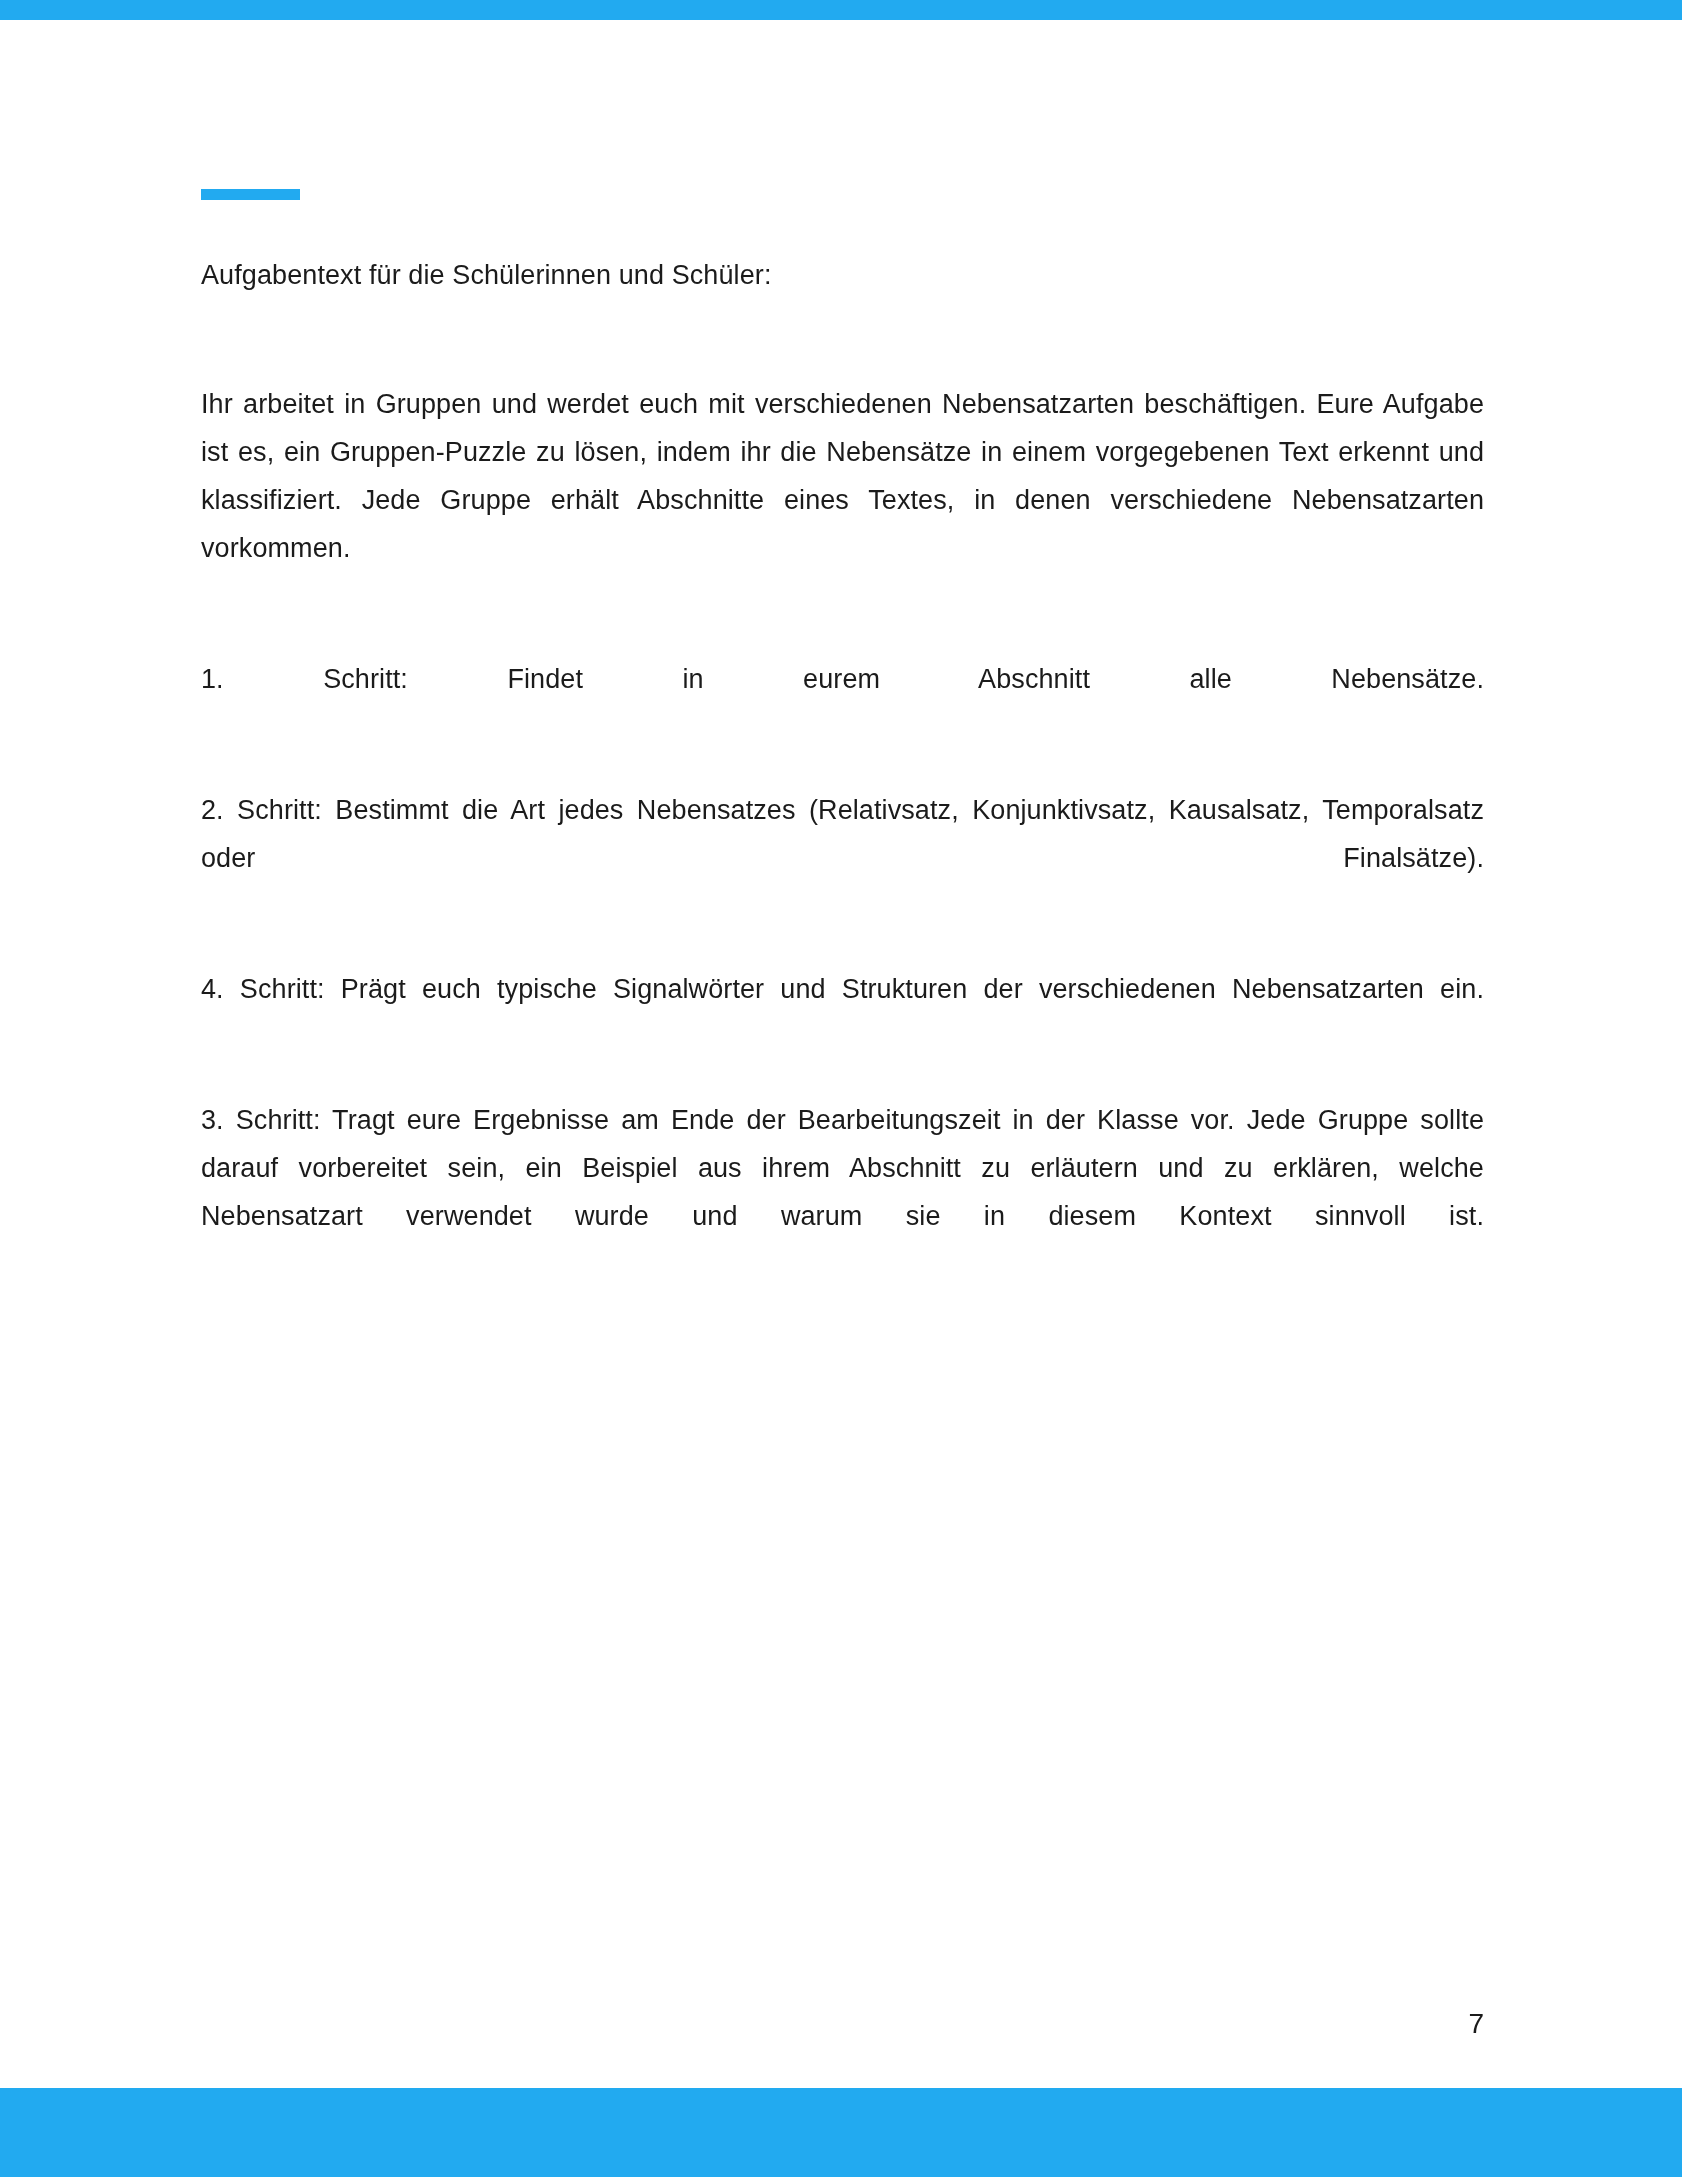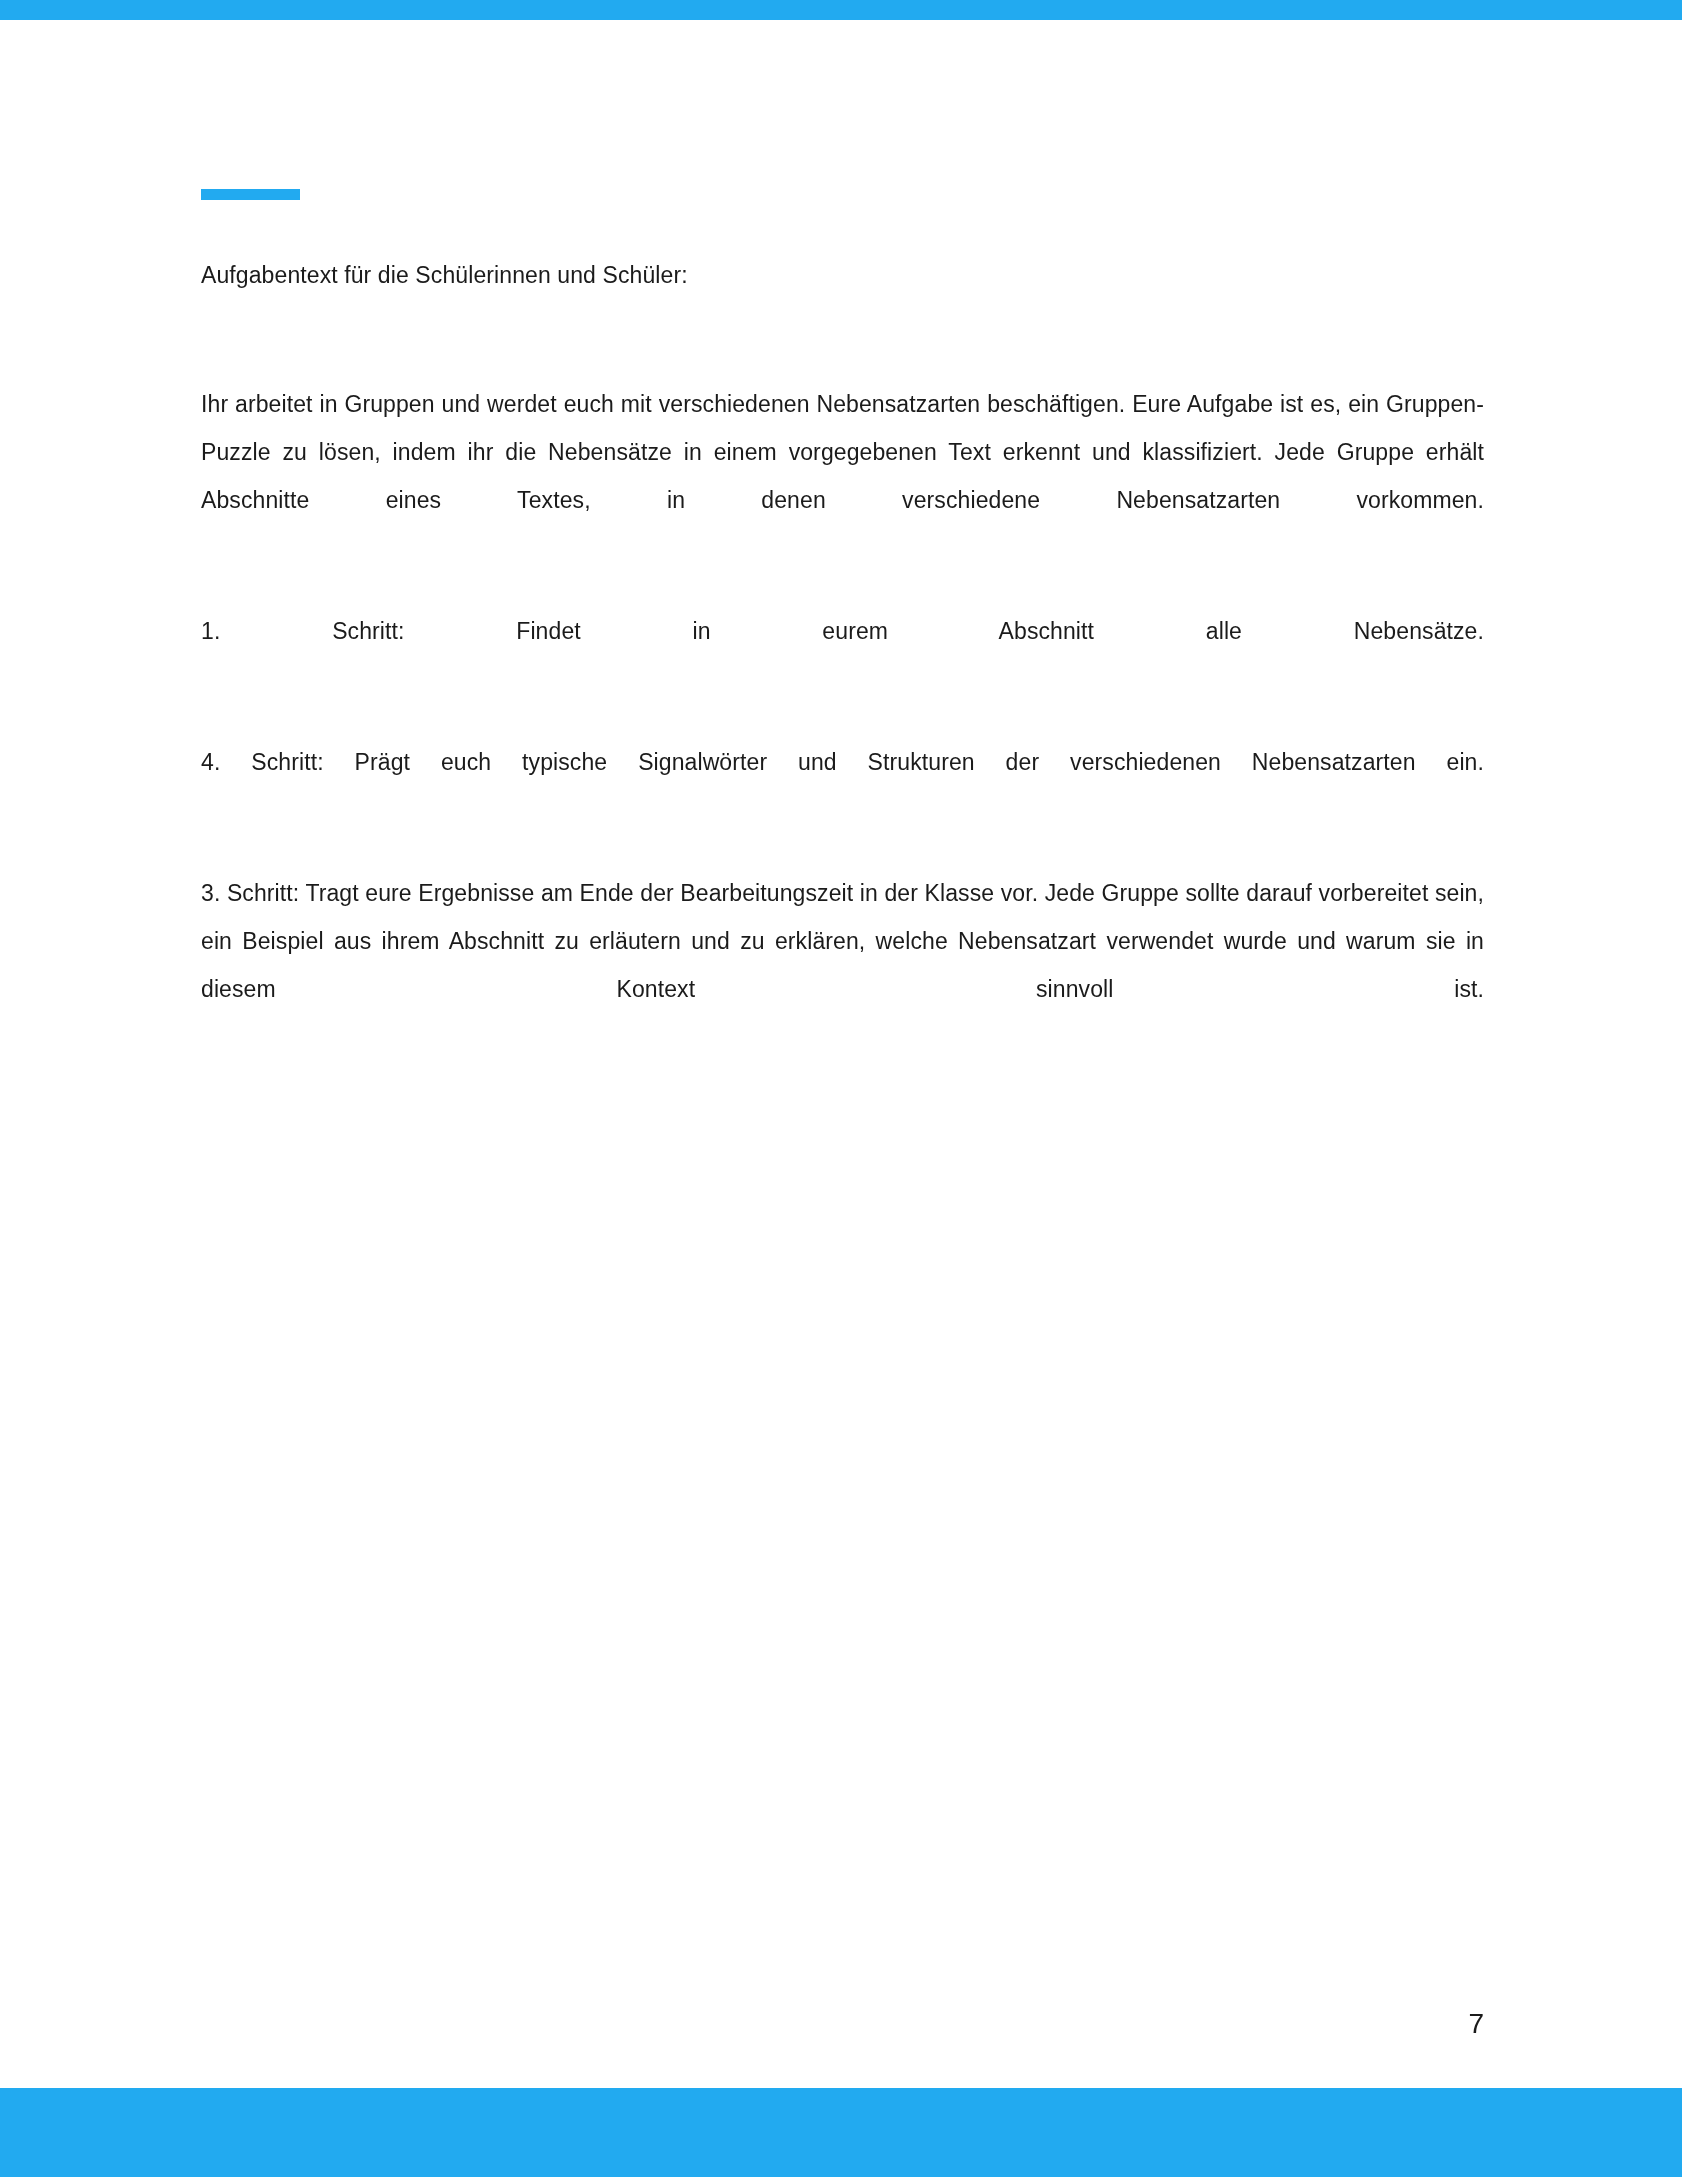--- a/index.html
+++ b/index.html
@@ -57,21 +57,21 @@
 
   .body-block {
     position: absolute;
     left: 0;
     top: 251px;
     width: 1283px;
   }
 
   p.para {
     margin: 0 0 35px 0;
-    font-size: 23px;
+    font-size: 27px;
     line-height: 48px;
     color: #1b1b1b;
     text-align: justify;
     text-justify: inter-word;
     letter-spacing: 0.1px;
     -moz-hyphens: none;
     hyphens: none;
   }
 
   p.para.lead {
@@ -118,20 +118,21 @@
     <div class="accent-dash"></div>
 
     <div class="body-block">
 
       <p class="para lead">Aufgabentext für die Schülerinnen und Schüler:</p>
 
       <p class="para">Ihr arbeitet in Gruppen und werdet euch mit verschiedenen Nebensatzarten beschäftigen. Eure Aufgabe ist es, ein Gruppen-Puzzle zu lösen, indem ihr die Nebensätze in einem vorgegebenen Text erkennt und klassifiziert. Jede Gruppe erhält Abschnitte eines Textes, in denen verschiedene Nebensatzarten vorkommen.</p>
 
       <p class="para">1. Schritt: Findet in eurem Abschnitt alle Nebensätze.</p>
 
+      <p class="para">2. Schritt: Bestimmt die Art jedes Nebensatzes (Relativsatz, Konjunktivsatz, Kausalsatz, Temporalsatz oder Finalsätze).</p>
 
 
       <p class="para">4. Schritt: Prägt euch typische Signalwörter und Strukturen der verschiedenen Nebensatzarten ein.</p>
 
       <p class="para">3. Schritt: Tragt eure Ergebnisse am Ende der Bearbeitungszeit in der Klasse vor. Jede Gruppe sollte darauf vorbereitet sein, ein Beispiel aus ihrem Abschnitt zu erläutern und zu erklären, welche Nebensatzart verwendet wurde und warum sie in diesem Kontext sinnvoll ist.</p>
 
       <div class="spacer-block"></div>
 
 
     </div>

